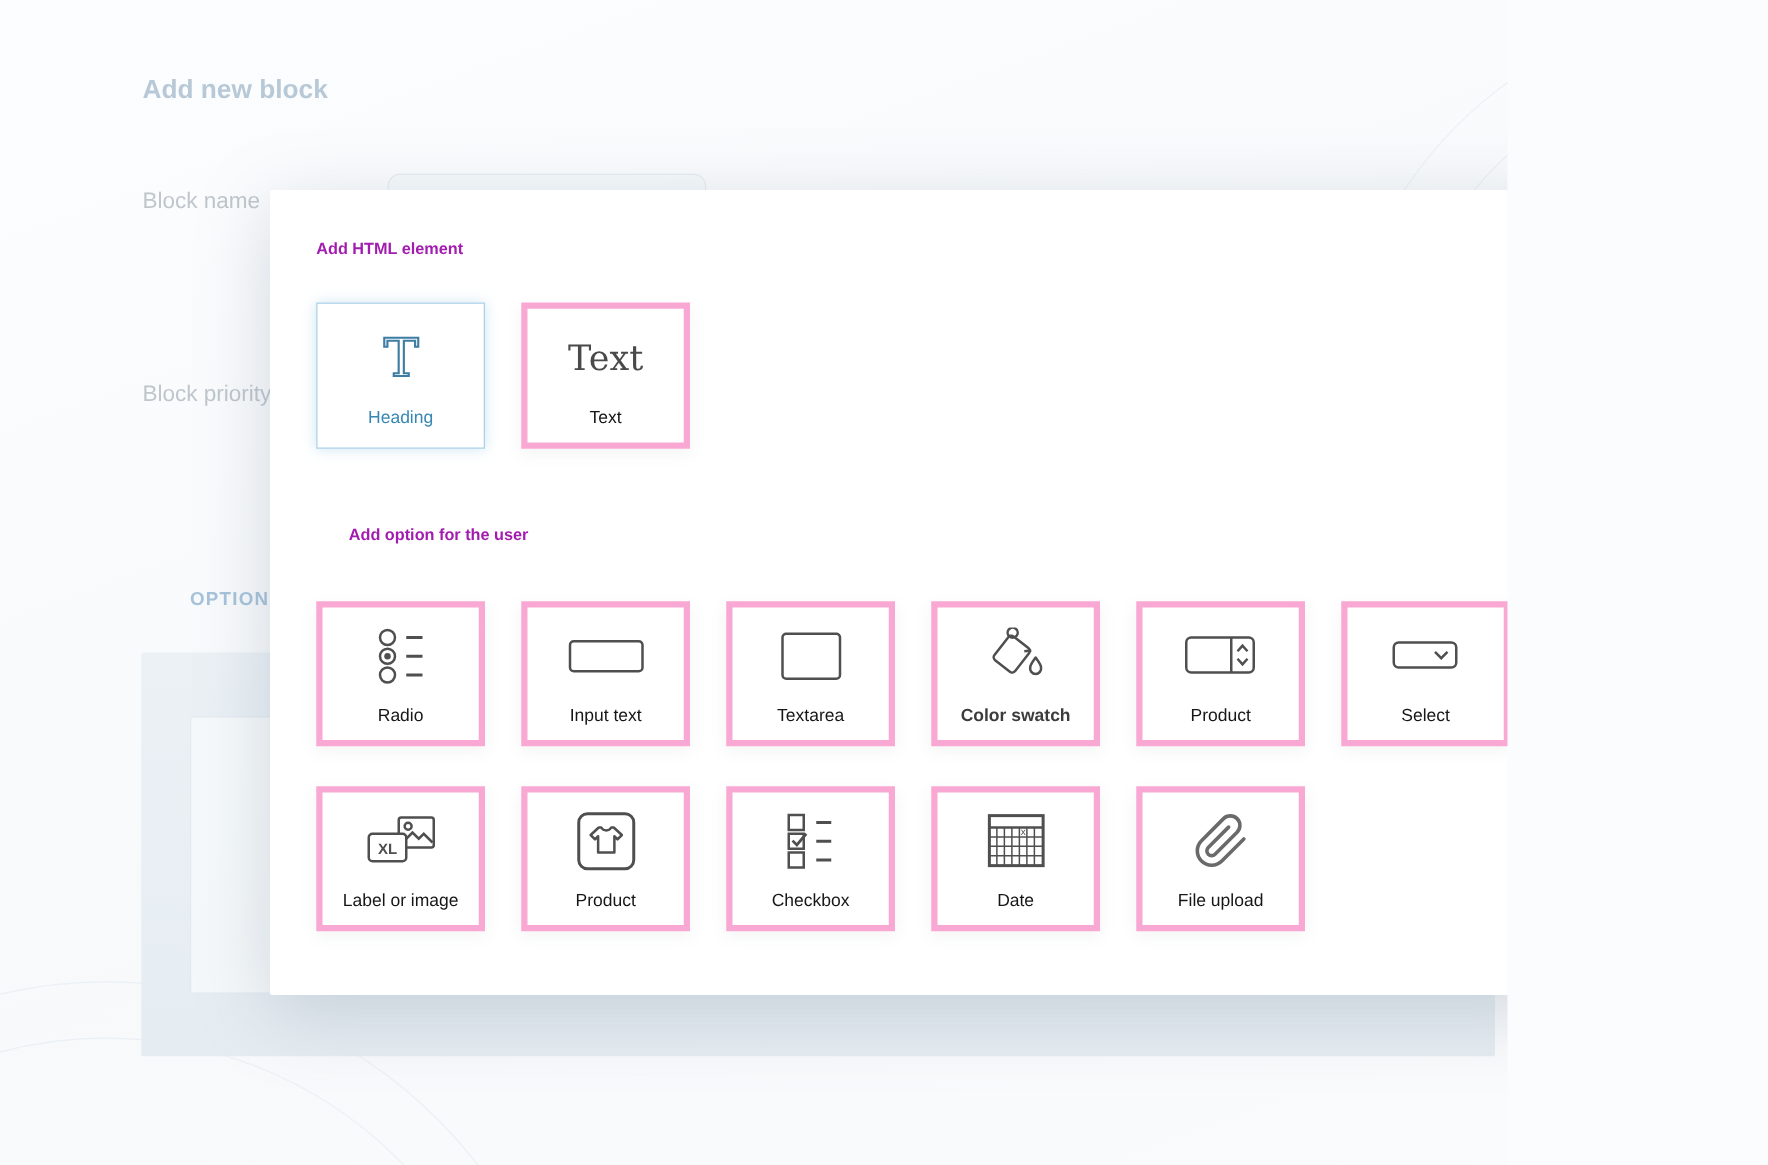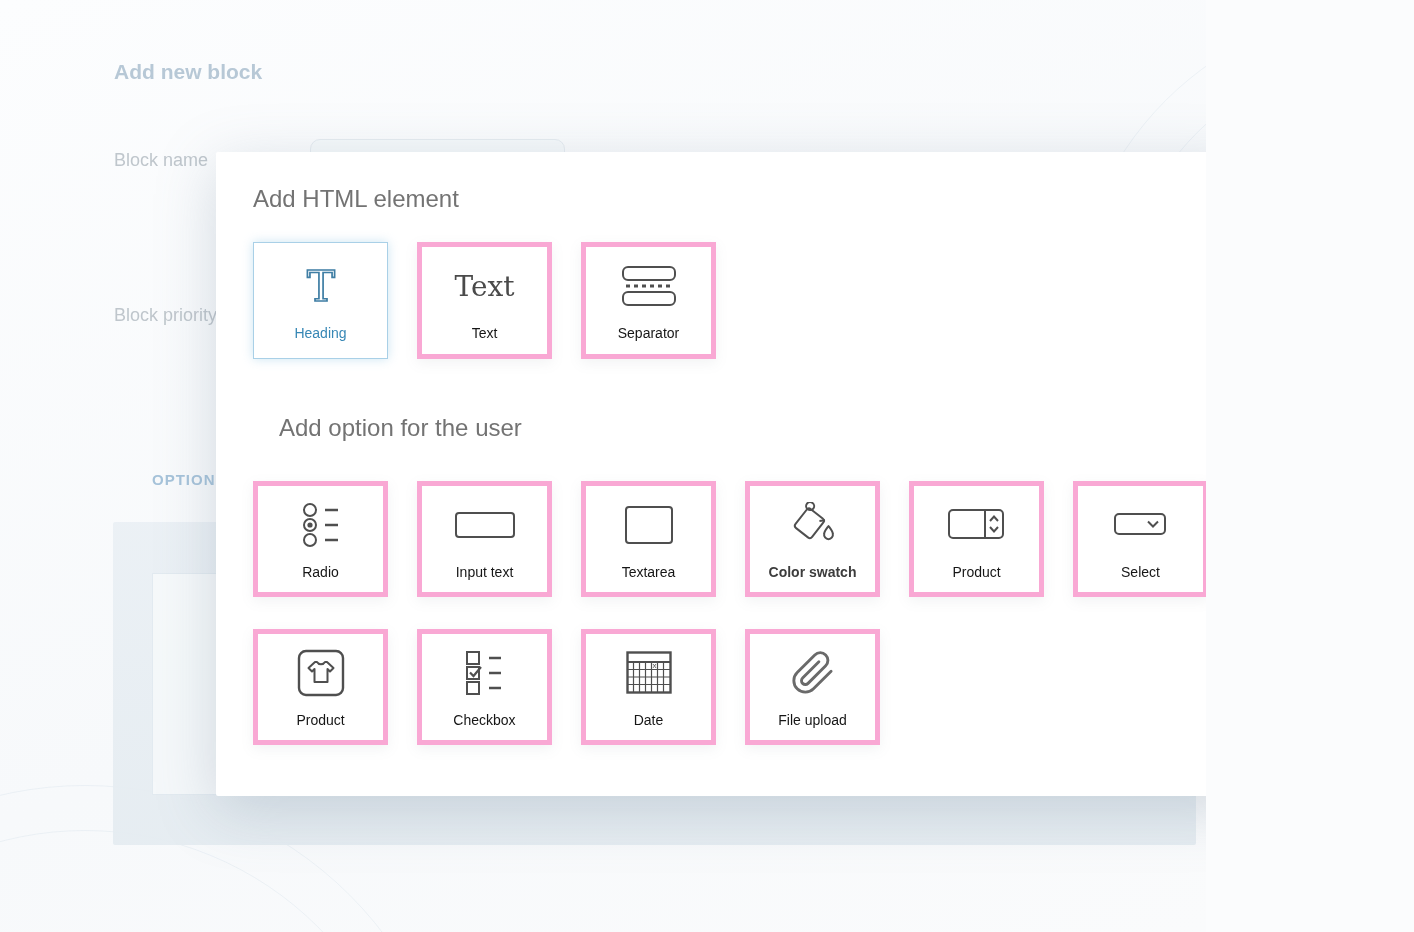--- a/index.html
+++ b/index.html
@@ -25,21 +25,21 @@
               background:linear-gradient(180deg, rgba(233,239,244,0.85), rgba(229,236,241,0.95)); }
   .bg-inner-card { position:absolute; left:152px; top:573px; width:560px; height:222px;
                    background:rgba(252,253,254,0.65); border:1px solid rgba(221,230,237,0.8); }
 
   
   .modal { position:absolute; left:216px; top:152px; width:1036px; height:644px; background:#ffffff;
            border-radius:2px; box-shadow:0 14px 60px rgba(108,130,150,0.28);
            padding:36px 44px 0 37px; }
   .close-btn { position:absolute; top:10px; right:18px; font-size:21px; line-height:1; color:#a6abaf;
                background:none; border:none; cursor:pointer; font-family:"Liberation Sans",sans-serif; }
-  .sec-title { font-size:24px; font-weight:400; color:#737373; line-height:22px; }
+  .sec-title { font-size:13px; font-weight:700; color:#a21caf; line-height:22px; }
   .cards { display:flex; gap:29px; }
   .cards.row1 { margin-top:32px; }
   .sec-title.second { margin-top:58px;margin-left:26px; }
   .cards.opt1 { margin-top:42px; }
   .cards.opt2 { margin-top:32px; }
 
   .card { width:135px; height:116px; background:#fff; border:5px solid #f9a8d4;
           box-shadow:0 4px 12px rgba(125,138,150,0.10); display:flex; flex-direction:column;
           align-items:center; justify-content:center; gap:13px; cursor:pointer; }
   .card.tall { height:117px; }
@@ -86,30 +86,20 @@
         <span class="label">Heading</span>
       </div>
 
       <div class="card tall">
         <span class="icon-wrap">
           <span class="serif-word">Text</span>
         </span>
         <span class="label">Text</span>
       </div>
 
-      <div class="card tall">
-        <span class="icon-wrap">
-          <svg width="56" height="44" viewBox="0 0 56 44" fill="none" stroke="#4f4f4f" stroke-width="2">
-            <rect x="2" y="3" width="52" height="13" rx="5"></rect>
-            <line x1="5" y1="22" x2="52" y2="22" stroke-width="3" stroke-dasharray="4 4"></line>
-            <rect x="2" y="28" width="52" height="13" rx="5"></rect>
-          </svg>
-        </span>
-        <span class="label">Separator</span>
-      </div>
     </div>
 
     <div class="sec-title second">Add option for the user</div>
 
     <div class="cards opt1">
 
       <div class="card">
         <span class="icon-wrap">
           <svg width="44" height="46" viewBox="0 0 44 46" fill="none" stroke="#4f4f4f" stroke-width="2">
             <circle cx="11" cy="8" r="6"></circle>
@@ -174,20 +164,32 @@
             <rect x="2" y="2" width="50" height="20" rx="4"></rect>
             <path d="M35 9.5 L40 14.5 L45 9.5"></path>
           </svg>
         </span>
         <span class="label">Select</span>
       </div>
     </div>
 
     <div class="cards opt2">
 
+      <div class="card">
+        <span class="icon-wrap">
+          <svg width="58" height="42" viewBox="0 0 58 42" fill="none" stroke="#4f4f4f" stroke-width="2">
+            <rect x="27" y="2" width="28" height="24" rx="2"></rect>
+            <circle cx="34.5" cy="9" r="2.8"></circle>
+            <path d="M29 23 L38 14 L43 19 L47 15 L54 22"></path>
+            <rect x="3" y="15" width="30" height="22" rx="3" fill="#ffffff"></rect>
+            <text x="18" y="31" text-anchor="middle" font-family="Liberation Sans, sans-serif" font-size="12" font-weight="bold" fill="#4f4f4f" stroke="none">XL</text>
+          </svg>
+        </span>
+        <span class="label">Label or image</span>
+      </div>
 
       <div class="card">
         <span class="icon-wrap">
           <svg width="48" height="48" viewBox="0 0 48 48" fill="none" stroke="#4f4f4f" stroke-width="2" stroke-linejoin="round">
             <rect x="2" y="2" width="44" height="44" rx="7" stroke-width="2.4"></rect>
             <path d="M18 13 L11.5 19 L15 22.5 L17.5 20 L17.5 33 L30.5 33 L30.5 20 L33 22.5 L36.5 19 L30 13 L28 13 A4.6 4.6 0 0 1 20 13 Z"></path>
           </svg>
         </span>
         <span class="label">Product</span>
       </div>

